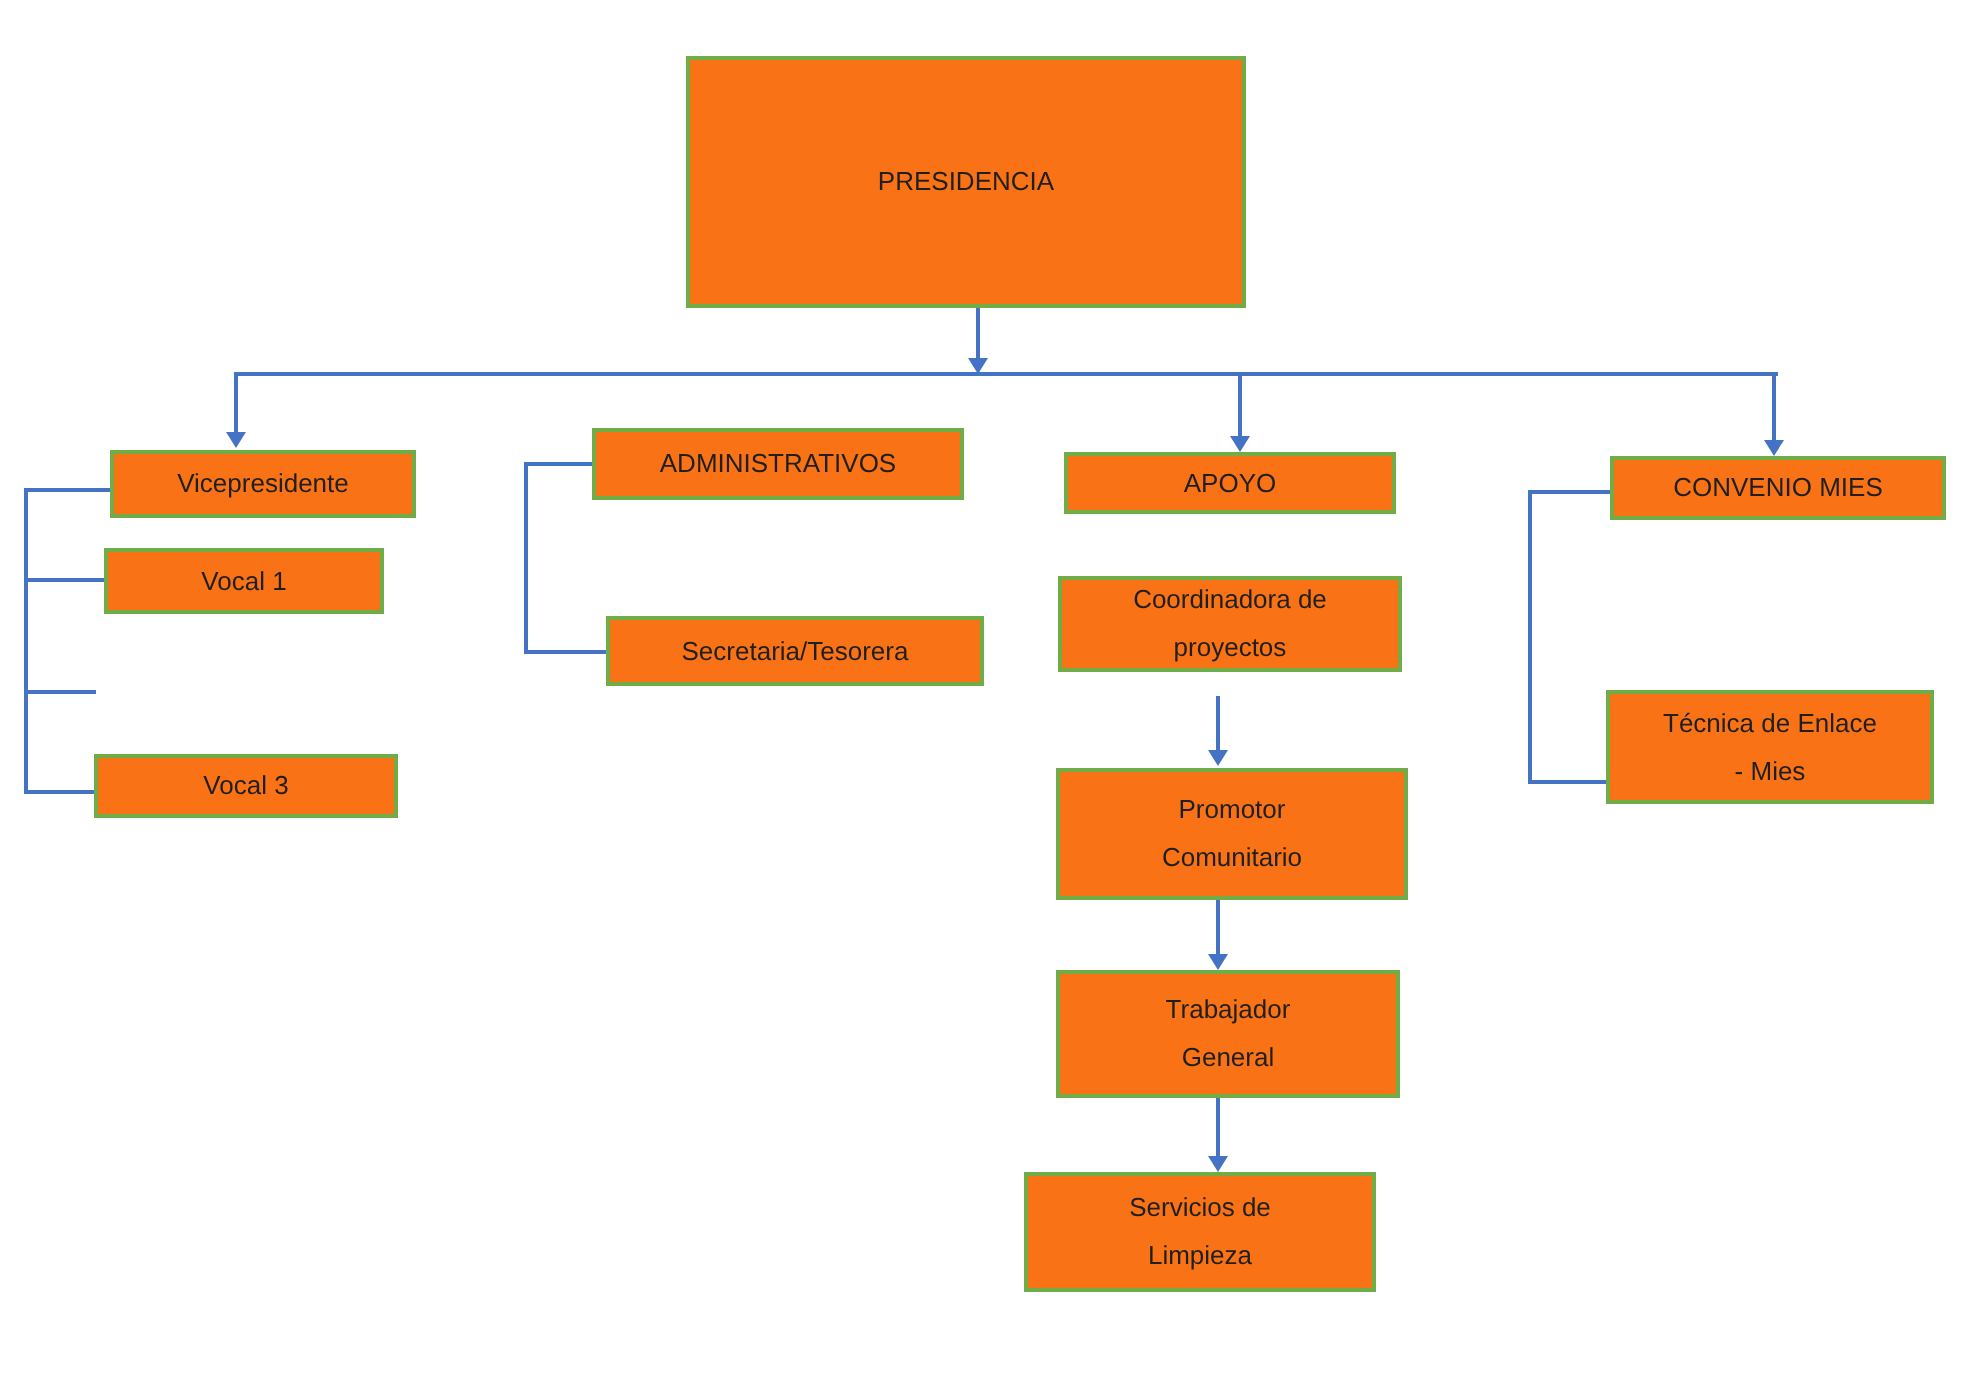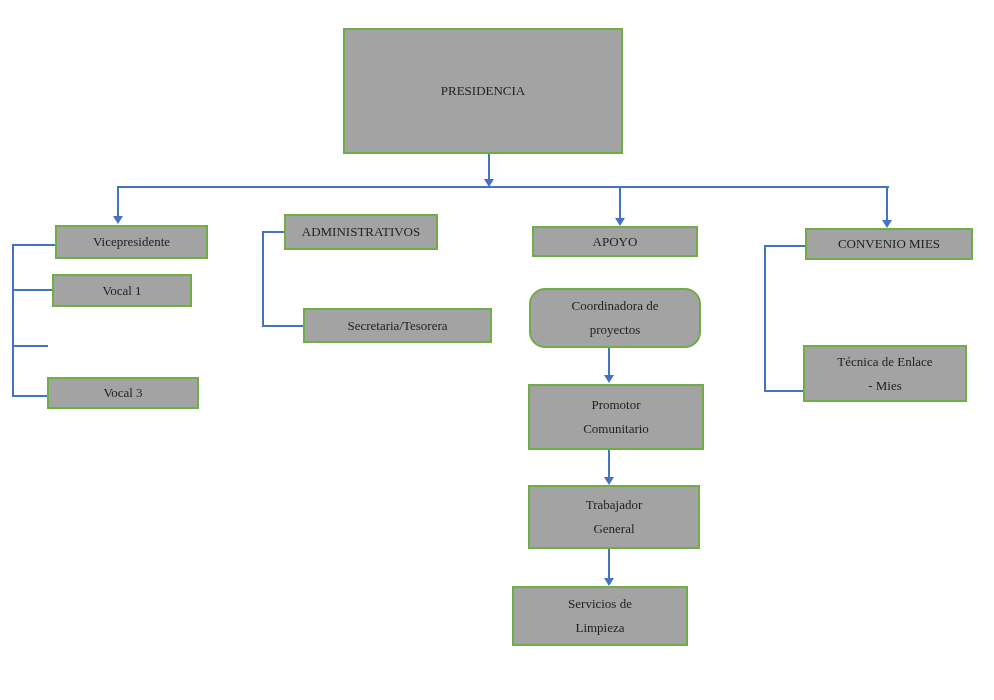--- a/index.html
+++ b/index.html
@@ -14,29 +14,28 @@
     width:994px;height:700px;
     background:var(--background);
     font-family:"Liberation Sans", sans-serif;
     color:var(--text);
     overflow:hidden;
   }
   .node{
     position:absolute;
     box-sizing:border-box;
     border:2px solid var(--box-border);
-    background:#a3a3a3;
+    background:#f97316;
     display:flex;
     align-items:center;
     justify-content:center;
     text-align:center;
     font-size:13px;
     line-height:24px;
     white-space:pre-line;
-    font-family:Liberation Serif, serif;
   }
   .hline{position:absolute;height:2px;background:var(--connector);}
   .vline{position:absolute;width:2px;background:var(--connector);}
   .arrow-down{
     position:absolute;width:0;height:0;
     border-left:5px solid transparent;
     border-right:5px solid transparent;
     border-top:8px solid var(--connector);
   }
 </style>
@@ -81,25 +80,25 @@
 
   <div class="vline" style="left:608px;top:549px;height:29px;"></div>
   <div class="arrow-down" style="left:604px;top:578px;"></div>
 
   <div class="node" style="left:343px;top:28px;width:280px;height:126px;">PRESIDENCIA</div>
 
   <div class="node" style="left:55px;top:225px;width:153px;height:34px;">Vicepresidente</div>
   <div class="node" style="left:52px;top:274px;width:140px;height:33px;">Vocal 1</div>
   <div class="node" style="left:47px;top:377px;width:152px;height:32px;">Vocal 3</div>
 
-  <div class="node" style="left:284px;top:214px;width:154px;height:36px;">ADMINISTRATIVOS</div>
+  <div class="node" style="left:296px;top:214px;width:186px;height:36px;">ADMINISTRATIVOS</div>
   <div class="node" style="left:532px;top:226px;width:166px;height:31px;">APOYO</div>
 
   <div class="node" style="left:303px;top:308px;width:189px;height:35px;">Secretaria/Tesorera</div>
-  <div class="node" style="left:529px;top:288px;width:172px;height:60px;border-radius:16px;">Coordinadora de
+  <div class="node" style="left:529px;top:288px;width:172px;height:48px;">Coordinadora de
 proyectos</div>
   <div class="node" style="left:528px;top:384px;width:176px;height:66px;">Promotor
 Comunitario</div>
   <div class="node" style="left:528px;top:485px;width:172px;height:64px;">Trabajador
 General</div>
   <div class="node" style="left:512px;top:586px;width:176px;height:60px;">Servicios de
 Limpieza</div>
 
   <div class="node" style="left:805px;top:228px;width:168px;height:32px;">CONVENIO MIES</div>
   <div class="node" style="left:803px;top:345px;width:164px;height:57px;">Técnica de Enlace

